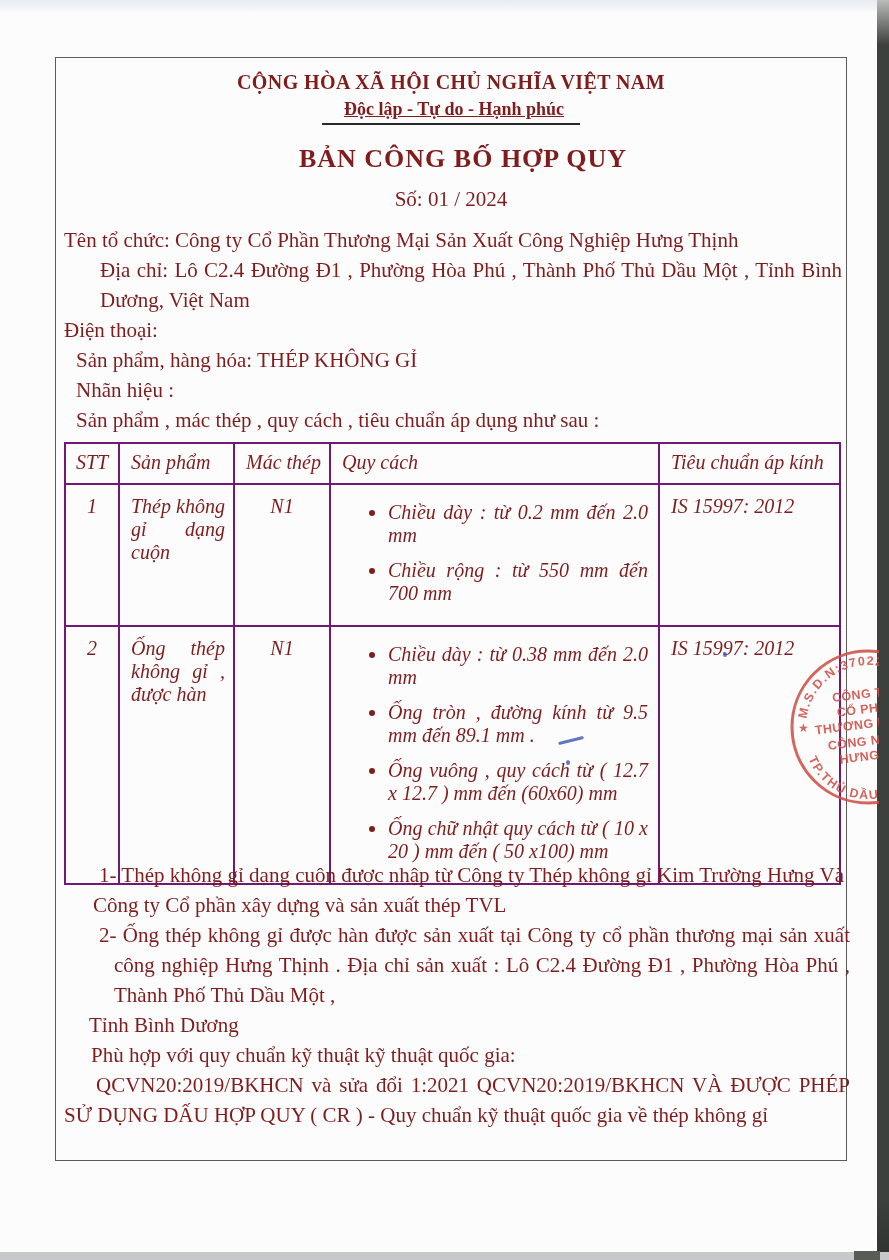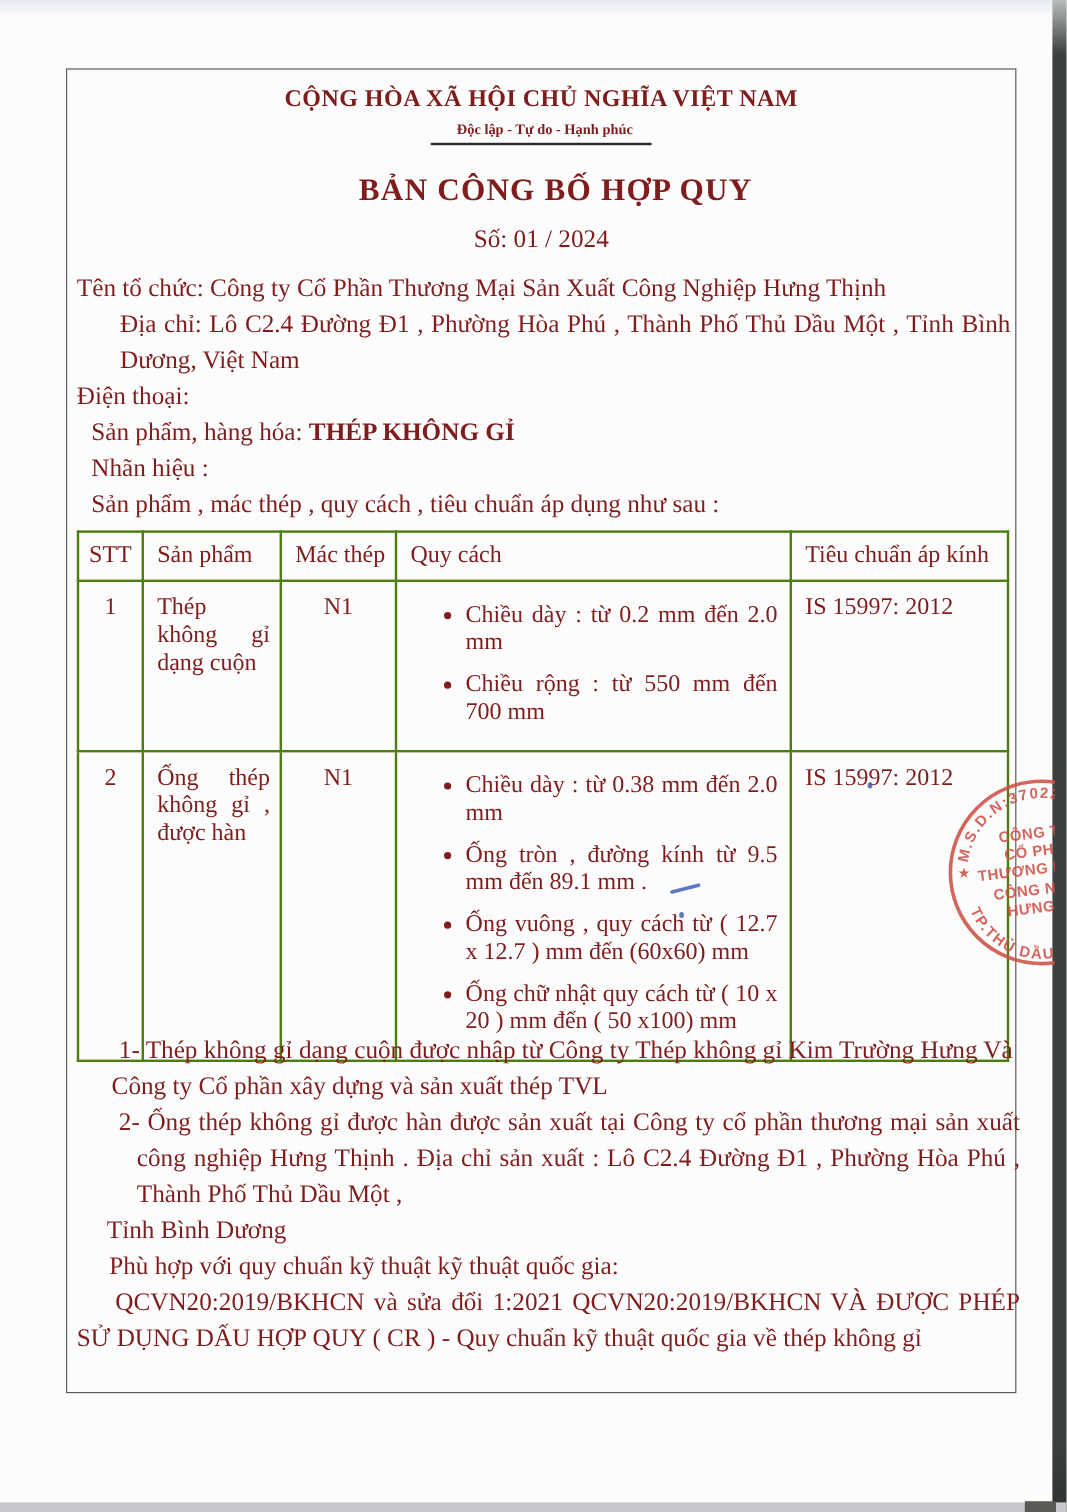--- a/index.html
+++ b/index.html
@@ -17,35 +17,35 @@
   .strip-bottom{position:absolute;left:0;top:1252px;width:889px;height:8px;background:#c6c8cb;}
   .strip-bottom-corner{position:absolute;left:854px;top:1251px;width:26px;height:9px;background:#595c54;}
 
   
   .page-box{position:absolute;left:55px;top:57px;width:790px;height:1102px;
     border:1.6px solid #5c5c5c;background:transparent;}
 
   .nh1{position:absolute;left:0;top:13px;width:100%;text-align:center;
     font-weight:bold;font-size:20px;letter-spacing:.4px;}
   .nh2wrap{position:absolute;left:0;top:41px;width:100%;text-align:center;}
-  .nh2{display:inline-block;font-weight:bold;font-size:12px;
-    border-bottom:2px solid #2a2a2a;padding:0 16px 3px 22px;}
+  .nh2{display:inline-block;font-weight:bold;font-size:18px;
+    border-bottom:2px solid #2a2a2a;padding:0 16px 3px 22px;text-decoration:underline;}
   .title{position:absolute;left:12px;top:86px;width:100%;margin:0;text-align:center;
     font-size:26px;font-weight:bold;letter-spacing:1px;}
   .docnum{position:absolute;left:0;top:129px;width:100%;text-align:center;font-size:21px;}
 
   .org{position:absolute;left:8px;top:167px;width:778px;font-size:21px;line-height:30px;}
   .org p{margin:0;}
   .org .just{text-align:justify;margin-left:36px;}
   .org .ind{padding-left:12px;}
-  .org b{font-weight:bold;}
+  .org b{font-weight:normal;}
 
   table.spec{position:absolute;left:8px;top:384px;width:775px;border-collapse:collapse;
     font-size:20px;table-layout:fixed;}
-  table.spec th,table.spec td{border:2px solid #4d7c0f;vertical-align:top;}
+  table.spec th,table.spec td{border:2px solid #701a75;vertical-align:top;font-style:italic;}
   table.spec th{font-weight:normal;font-size:20px;text-align:left;padding:7px 8px 6px 11px;height:26px;}
   table.spec th.c,table.spec td.c{text-align:center;padding-left:0;padding-right:0;}
   table.spec td{padding:10px 8px 8px 11px;}
   tr.r1{height:98px;} tr.r2{height:233px;}
   td.justcell{text-align:justify;padding-right:10px;}
   td.qc{padding:6px 12px 6px 0;}
   td.qc ul{margin:0;padding-left:46px;}
   td.qc li{margin:6px 0 12px 0;text-align:justify;padding-right:2px;}
   td.std{padding-left:10px;}
 

